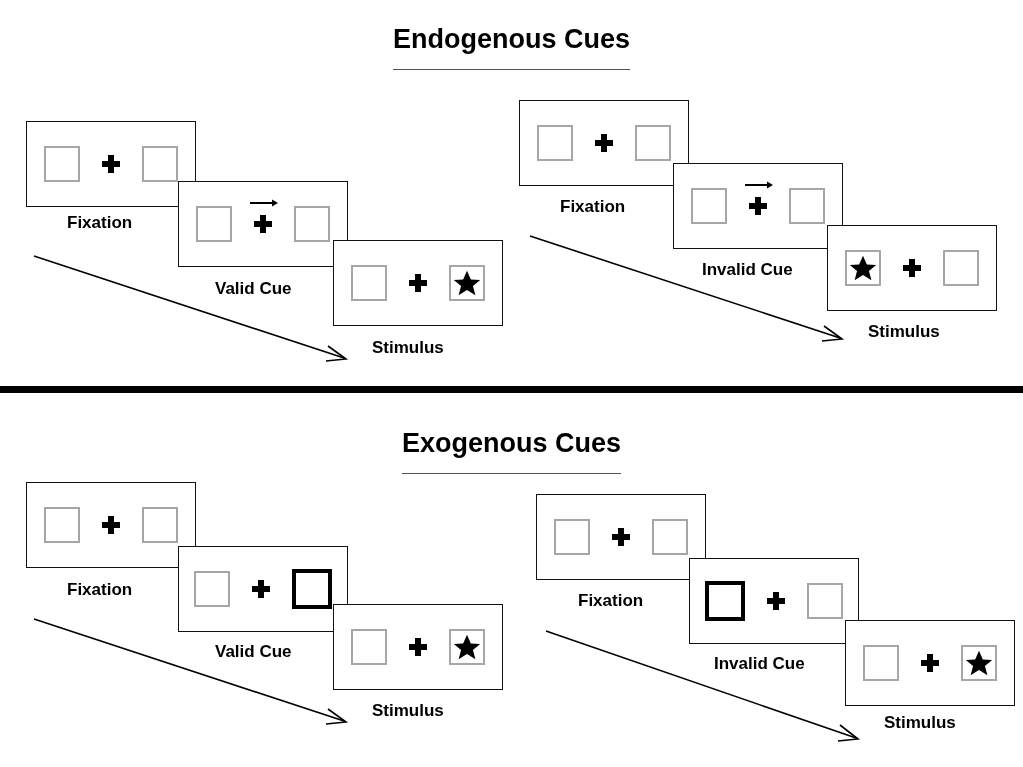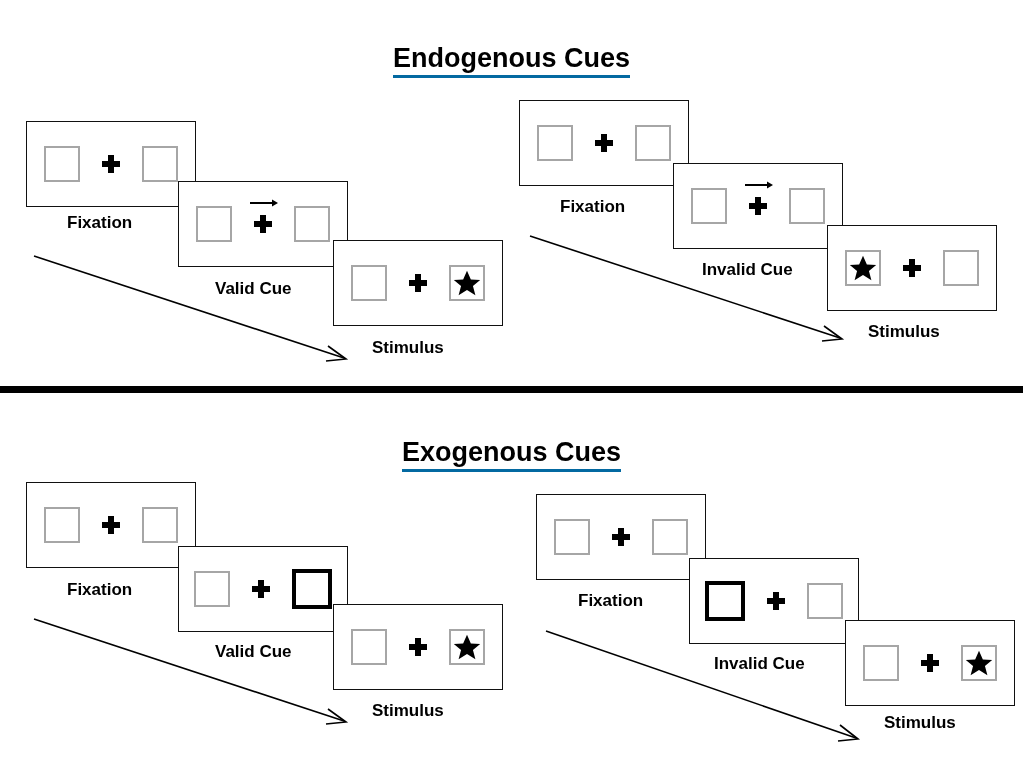--- a/index.html
+++ b/index.html
@@ -24,23 +24,22 @@
     position: absolute;
     left: 0;
     width: 1023px;
     text-align: center;
     font-size: 27px;
     font-weight: bold;
     letter-spacing: 0px;
   }
   .section-title .ul {
     display: inline-block;
-    border-bottom: 3px solid #0369a1;
-    padding-bottom: 1px;
-    margin-top: 19px;
+    border-bottom: 1px solid #0369a1;
+    padding-bottom: 14px;
   }
 
   
   .divider {
     position: absolute;
     left: 0;
     width: 1023px;
     height: 7px;
     background: #000000;
   }
@@ -220,21 +219,21 @@
   </div>
   <div class="stage-label" style="left:868px; top:322px;">Stimulus</div>
 
   <svg class="flow-arrow" style="left:524px; top:228px; width:330px; height:120px;" viewBox="0 0 330 120">
     <line x1="6" y1="8" x2="316" y2="110" stroke="#000" stroke-width="1.6"></line>
     <polyline points="300,98 318,111 298,113" fill="none" stroke="#000" stroke-width="1.6"></polyline>
   </svg>
 
   <div class="divider" style="top:386px;"></div>
 
-  <div class="section-title" style="top:418px;">
+  <div class="section-title" style="top:428px;">
     <span class="ul">Exogenous Cues</span>
   </div>
 
   <div class="frame" style="left:26px; top:482px; width:170px; height:86px;">
     <div class="frame-inner">
       <div class="sqbox"></div>
       <div class="gap-l"></div>
       <div class="fixcross"></div>
       <div class="gap-r"></div>
       <div class="sqbox"></div>

